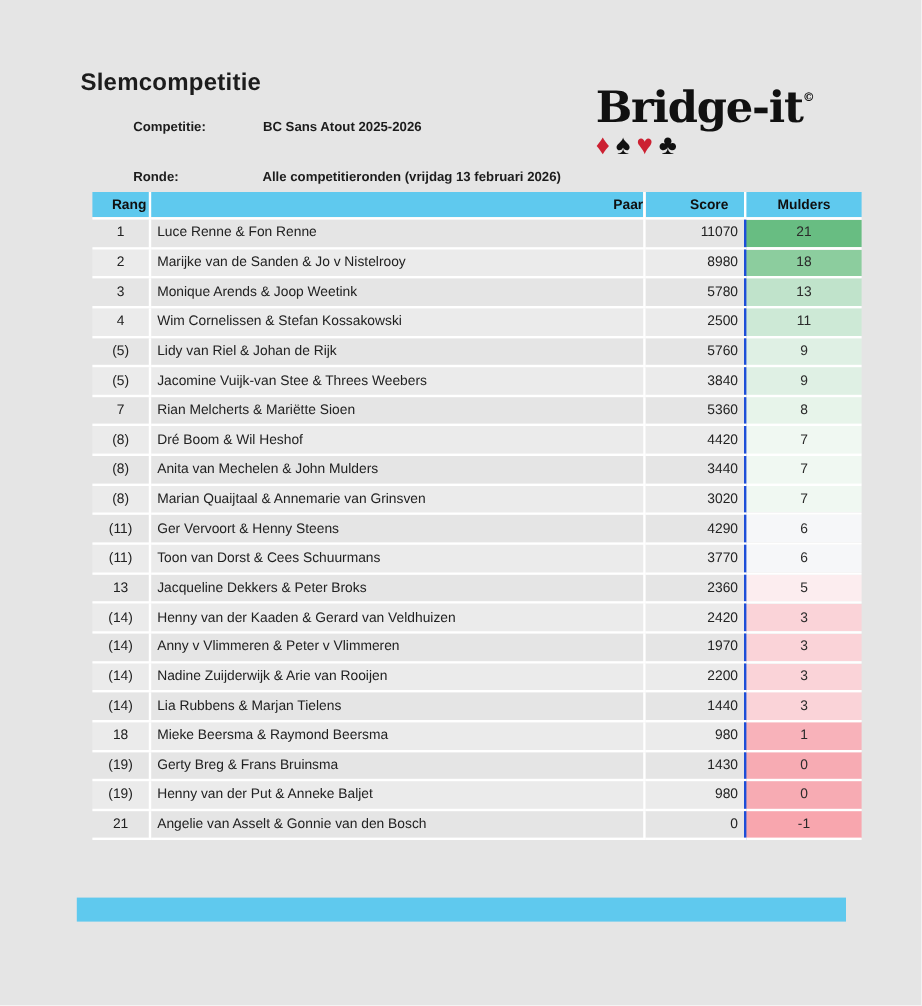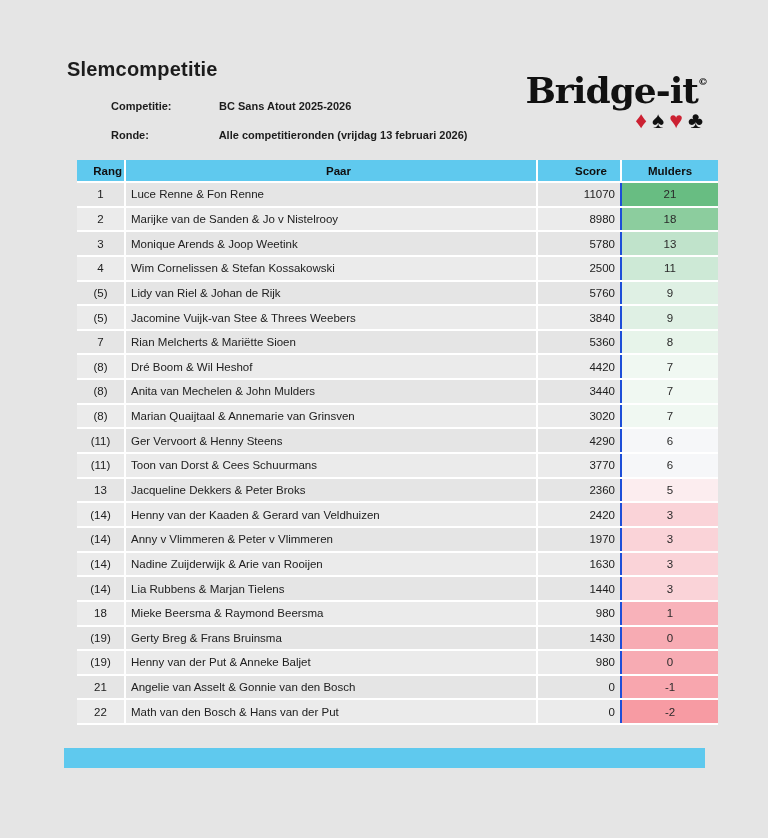--- a/index.html
+++ b/index.html
@@ -6,23 +6,23 @@
   .page{
     position:relative;width:768px;height:838px;background:#e5e5e5;overflow:hidden;
     font-family:"Liberation Sans",sans-serif;color:#1c1c1c;
   }
   .title{
     position:absolute;left:67px;top:58px;font-size:20px;font-weight:bold;letter-spacing:.2px;
   }
   .meta-row{position:absolute;left:67px;font-size:11px;font-weight:bold;white-space:nowrap;}
   .meta-row .meta-label{display:inline-block;width:105px;margin-left:44px;}
   .meta-row.r1{top:100px;}
-  .meta-row.r2{top:129px;}
-
-  .logo{position:absolute;top:72px;right:60px;text-align:right;line-height:1;}
+  .meta-row.r2{top:142px;}
+
+  .logo{position:absolute;top:72px;right:89px;text-align:left;line-height:1;}
   .logo-text{
     font-family:"DejaVu Serif",serif;font-weight:bold;font-size:36px;color:#111;
     letter-spacing:-1px;white-space:nowrap;
   }
   .logo-copy{font-size:10px;font-weight:bold;vertical-align:18px;letter-spacing:0;}
   .logo-suits{margin-top:1px;font-size:23px;letter-spacing:5px;white-space:nowrap;}
   .logo-suits span{display:inline-block;}
 
   .results{
     position:absolute;left:77px;top:160px;width:641px;border-collapse:collapse;
@@ -33,21 +33,21 @@
   .results col.c-score{width:84px;}
   .results col.c-punten{width:97px;}
   .results th{
     background:var(--accent-blue,#5fc9ee);height:21px;font-size:11.5px;font-weight:bold;
     padding:0;color:#101010;
   }
   .results th,.results td{
     border-bottom:2px solid #ffffff;vertical-align:middle;overflow:hidden;white-space:nowrap;
   }
   .results th.h-rang{text-align:right;padding-right:2px;border-right:2px solid #fff;}
-  .results th.h-paar{text-align:center;padding-left:15px;border-right:2px solid #fff;}
+  .results th.h-paar{text-align:right;padding-left:15px;border-right:2px solid #fff;}
   .results th.h-score{text-align:right;padding-right:13px;border-right:2px solid #fff;}
   .results th.h-punten{text-align:center;}
   .results td{height:22.65px;padding:0;color:#212121;}
   .results td.td-rang{text-align:center;border-right:2px solid #fff;}
   .results td.td-paar{text-align:left;padding-left:5px;border-right:2px solid #fff;}
   .results td.td-score{text-align:right;padding-right:5px;border-right:2px solid #1d4ed8;}
   .results td.td-punten{text-align:center;color:#2a2a2a;}
   .results tr.stripe td{background:var(--stripe-gray,#ebebeb);}
   .results tr td.td-punten{background:#fff;}
 
@@ -179,21 +179,21 @@
         </tr>
         <tr>
           <td class="td-rang">(14)</td>
           <td class="td-paar">Anny v Vlimmeren &amp; Peter v Vlimmeren</td>
           <td class="td-score">1970</td>
           <td class="td-punten" style="background: rgb(250, 211, 216);">3</td>
         </tr>
         <tr class="stripe">
           <td class="td-rang">(14)</td>
           <td class="td-paar">Nadine Zuijderwijk &amp; Arie van Rooijen</td>
-          <td class="td-score">1630</td>
+          <td class="td-score">2200</td>
           <td class="td-punten" style="background: rgb(250, 211, 216);">3</td>
         </tr>
         <tr>
           <td class="td-rang">(14)</td>
           <td class="td-paar">Lia Rubbens &amp; Marjan Tielens</td>
           <td class="td-score">1440</td>
           <td class="td-punten" style="background: rgb(250, 211, 216);">3</td>
         </tr>
         <tr class="stripe">
           <td class="td-rang">18</td>
@@ -212,24 +212,18 @@
           <td class="td-paar">Henny van der Put &amp; Anneke Baljet</td>
           <td class="td-score">980</td>
           <td class="td-punten" style="background: rgb(247, 171, 179);">0</td>
         </tr>
         <tr>
           <td class="td-rang">21</td>
           <td class="td-paar">Angelie van Asselt &amp; Gonnie van den Bosch</td>
           <td class="td-score">0</td>
           <td class="td-punten" style="background: rgb(248, 166, 174);">-1</td>
         </tr>
-        <tr class="stripe">
-          <td class="td-rang">22</td>
-          <td class="td-paar">Math van den Bosch &amp; Hans van der Put</td>
-          <td class="td-score">0</td>
-          <td class="td-punten" style="background: rgb(247, 155, 163);">-2</td>
-        </tr>
       </tbody>
   </table>
 
   <div class="footer-bar"></div>
 
 </div>
 
 </body></html>

